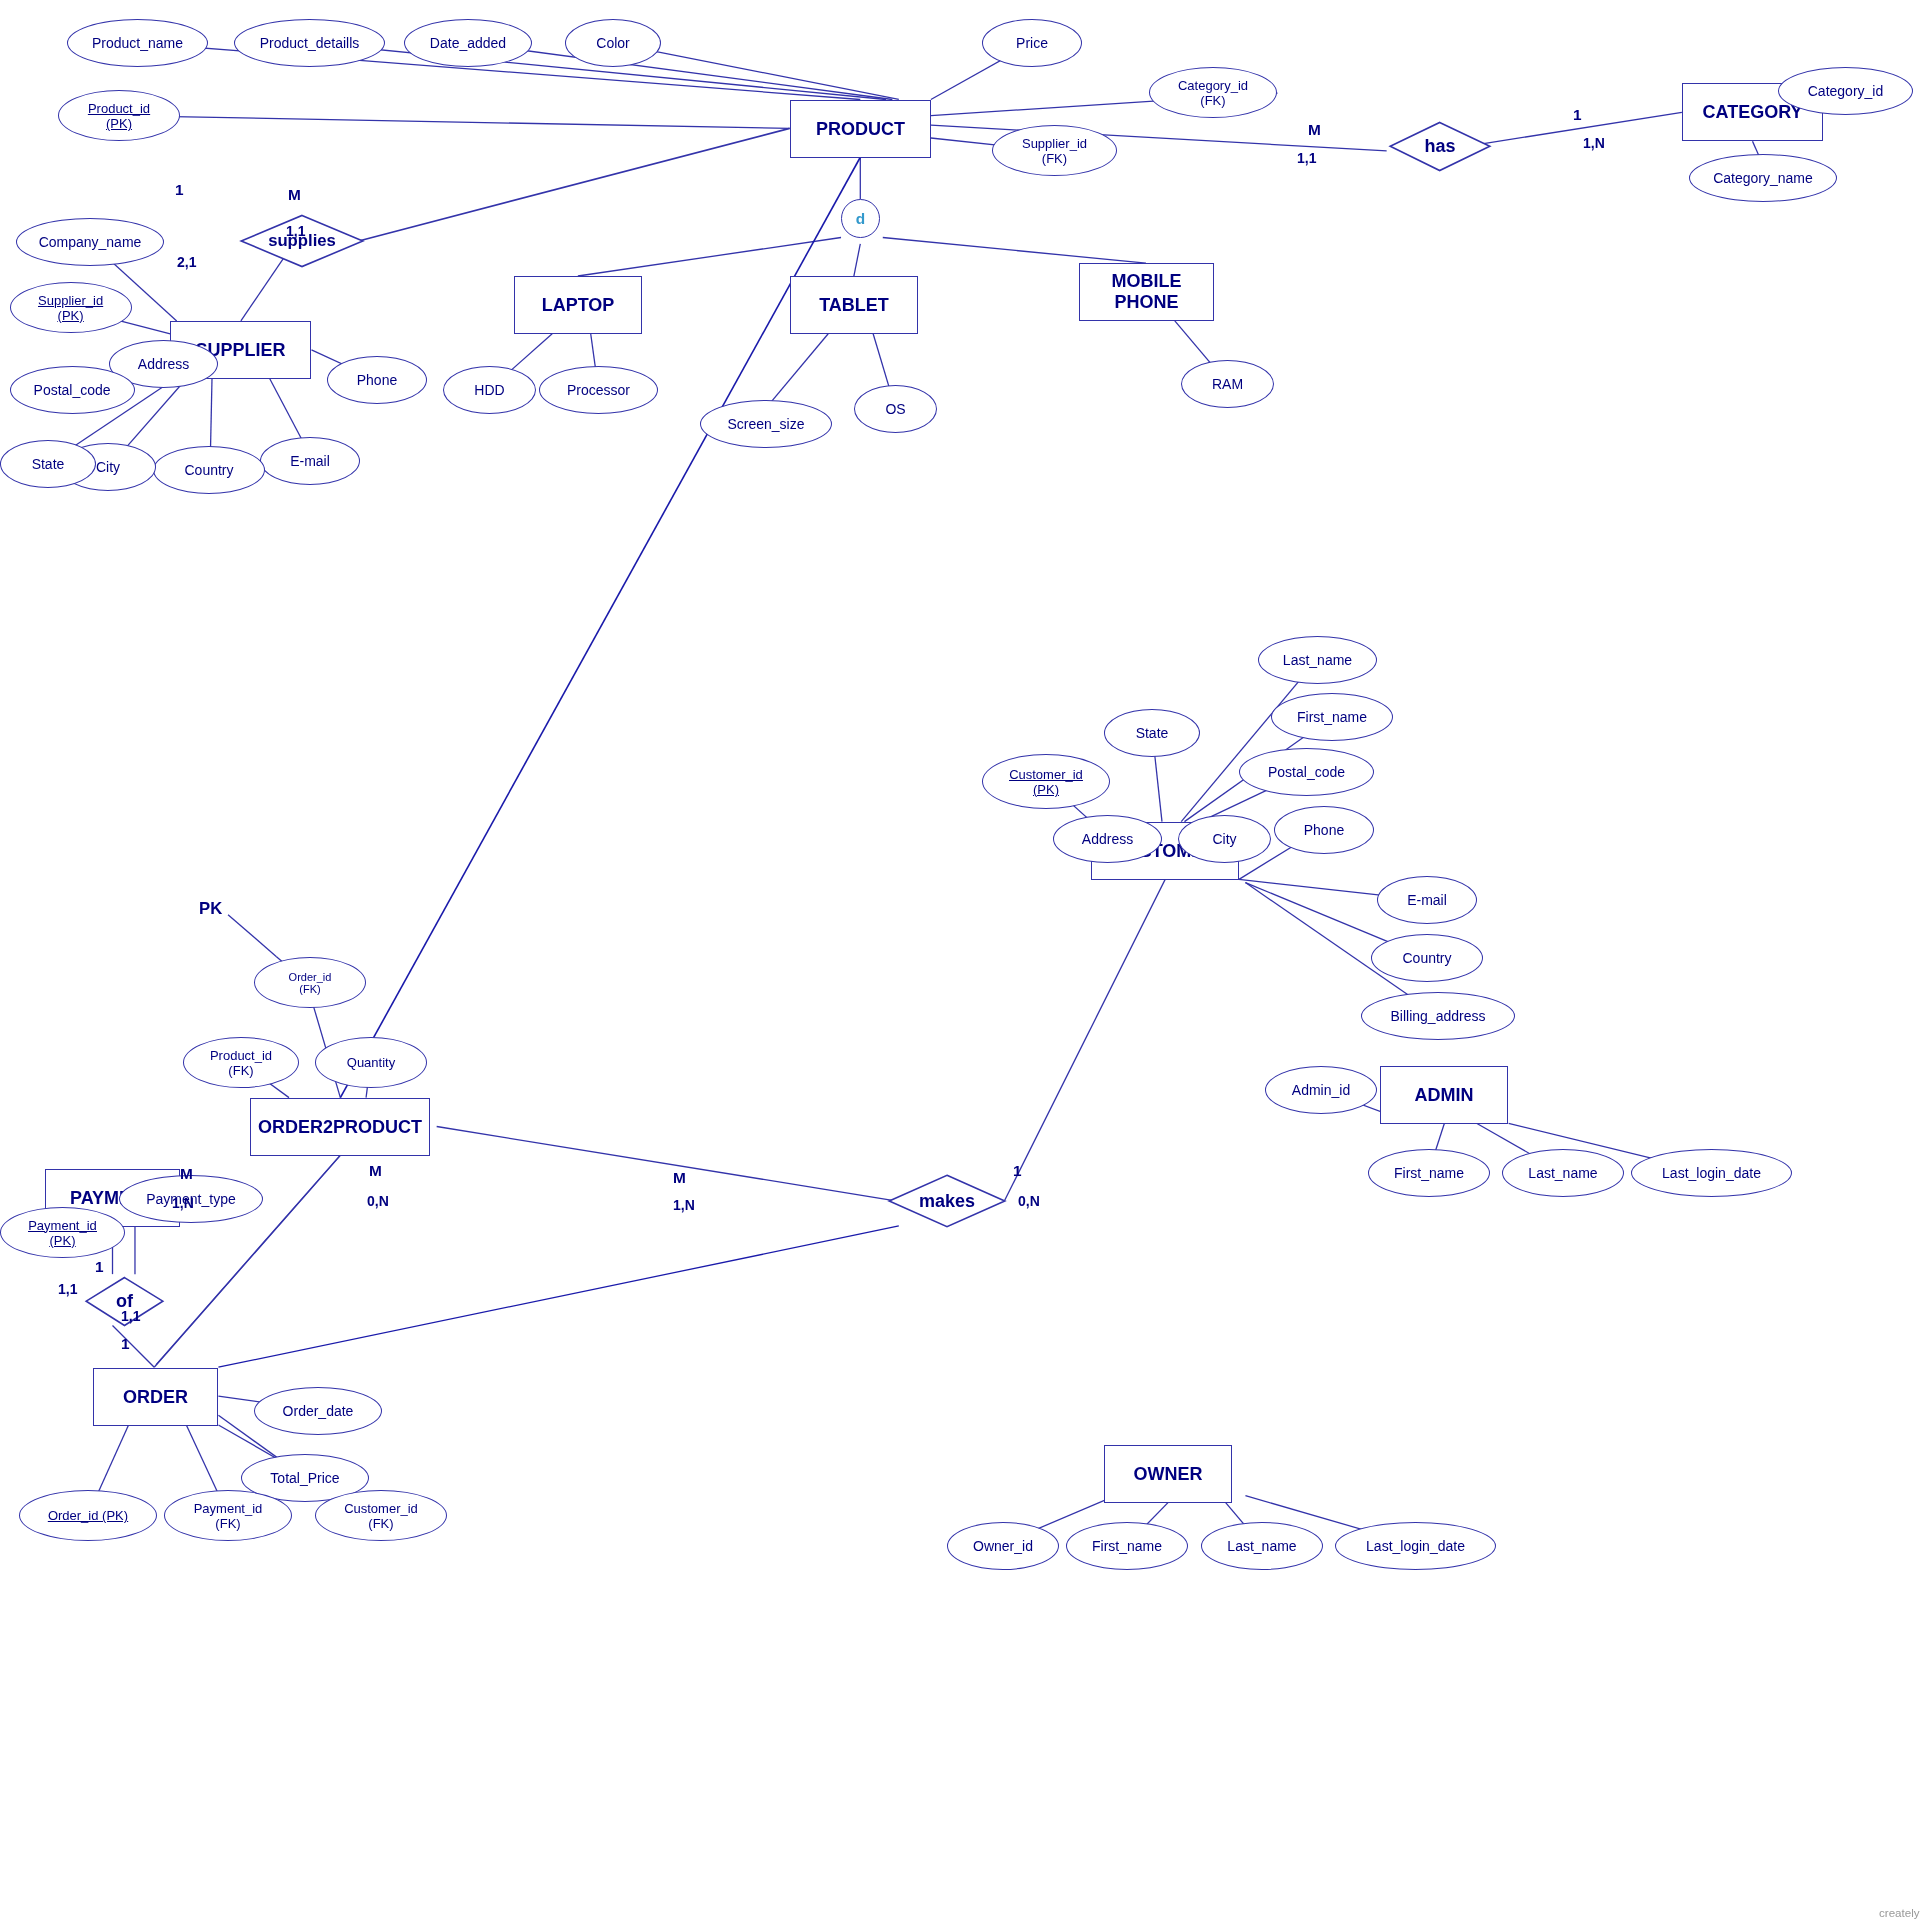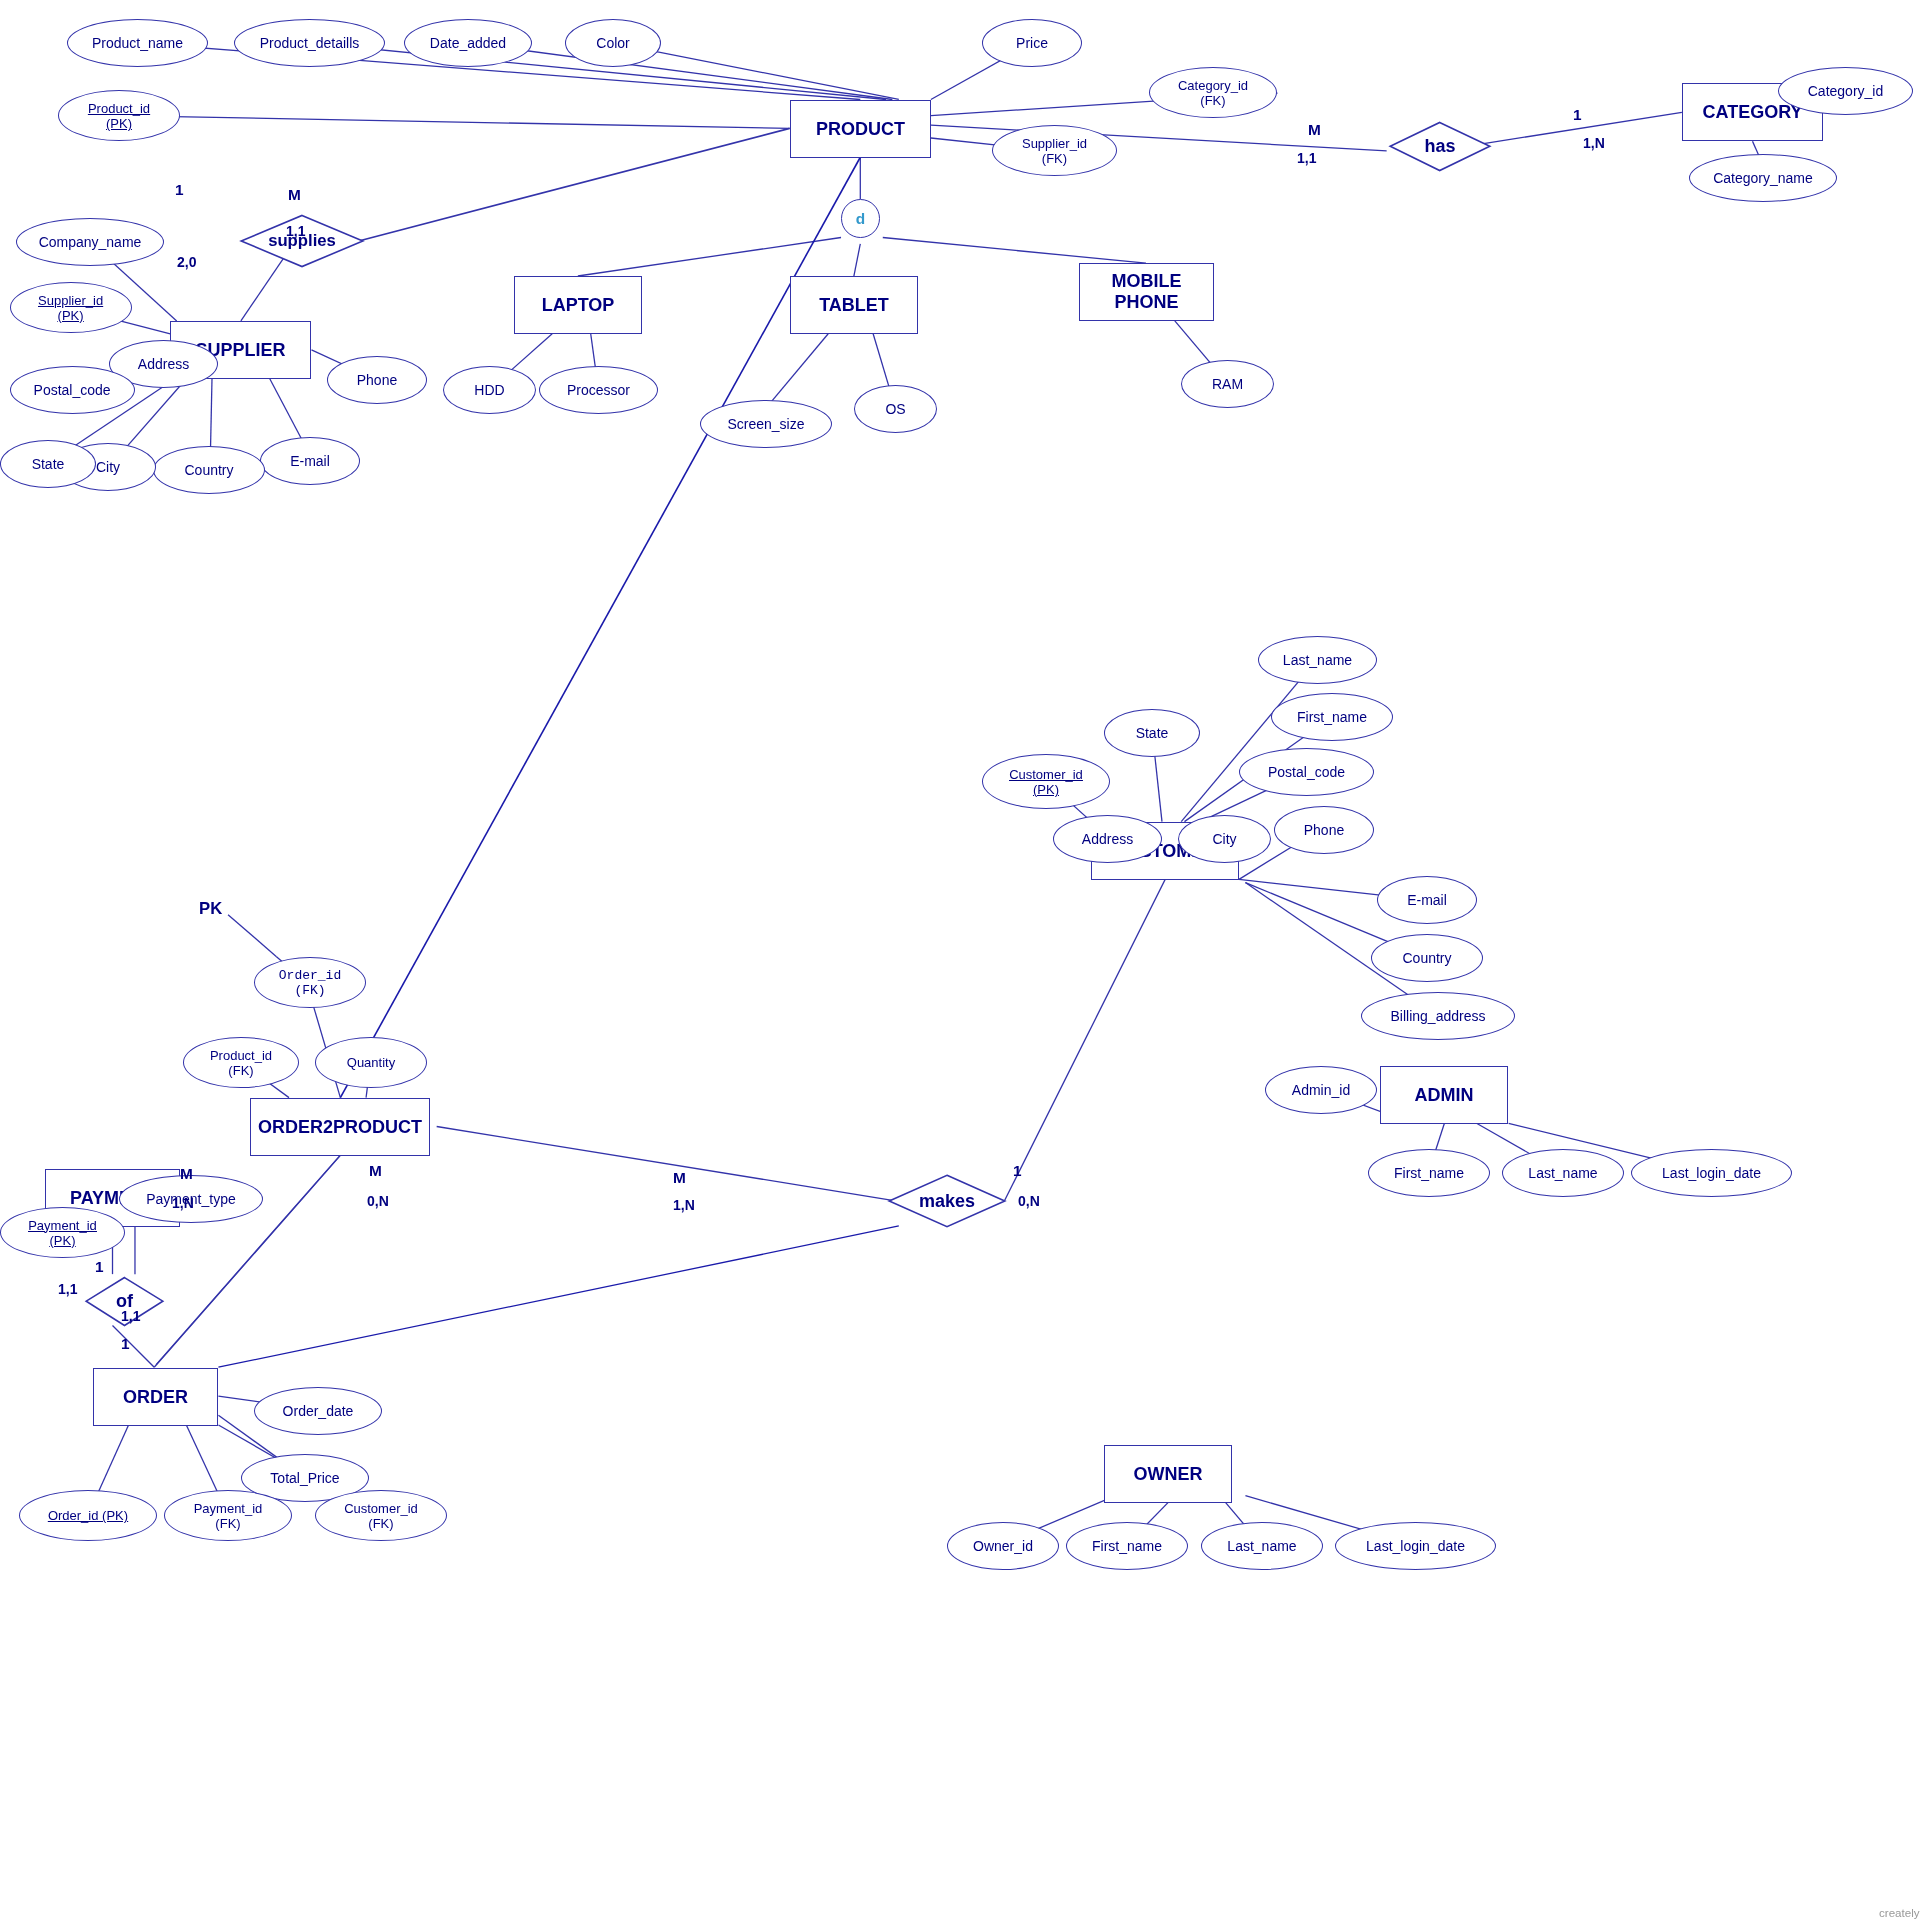--- a/index.html
+++ b/index.html
@@ -426,21 +426,21 @@
   <div class="attribute" style="left:1377px;top:876px;width:100px;height:48px;">
     <span>E-mail</span>
   </div>
   <div class="attribute" style="left:1371px;top:934px;width:112px;height:48px;">
     <span>Country</span>
   </div>
   <div class="attribute" style="left:1361px;top:992px;width:154px;height:48px;">
     <span>Billing_address</span>
   </div>
 
-  <div class="attribute" style="left:254px;top:957px;width:112px;height:51px;font-size:13px;font-family:Liberation Mono, monospace;">
+  <div class="attribute" style="left:254px;top:957px;width:112px;height:51px;font-size:11px;">
     <span style="text-align:center;">Order_id<br>(FK)</span>
   </div>
   <div class="attribute" style="left:183px;top:1037px;width:116px;height:51px;font-size:13px;">
     <span style="text-align:center;">Product_id<br>(FK)</span>
   </div>
   <div class="attribute" style="left:315px;top:1037px;width:112px;height:51px;font-size:13px;">
     <span>Quantity</span>
   </div>
 
   <div class="attribute pk-attr" style="left:0px;top:1207px;width:125px;height:51px;font-size:13px;">
@@ -516,21 +516,21 @@
   <div class="relationship" style="left:83px;top:1274px;width:83px;height:55px;">
     <svg class="diamond" viewBox="0 0 130 85" xmlns="http://www.w3.org/2000/svg">
       <polygon points="65,5 125,42 65,80 5,42" fill="white" stroke="#3333aa" stroke-width="2.5"></polygon>
     </svg>
     <span style="font-weight:bold;font-size:18px;color:#000080;">of</span>
   </div>
 
   <div class="card-label" style="left:288px;top:186px;">M</div>
   <div class="card-label" style="left:175px;top:181px;">1</div>
   <div class="card-label" style="left:286px;top:223px;font-size:14px;">1,1</div>
-  <div class="card-label" style="left:177px;top:254px;font-size:14px;">2,0</div>
+  <div class="card-label" style="left:177px;top:254px;font-size:14px;">2,1</div>
 
   <div class="card-label" style="left:1573px;top:106px;">1</div>
   <div class="card-label" style="left:1308px;top:121px;">M</div>
   <div class="card-label" style="left:1583px;top:135px;font-size:14px;">1,N</div>
   <div class="card-label" style="left:1297px;top:150px;font-size:14px;">1,1</div>
 
   <div class="card-label" style="left:673px;top:1169px;">M</div>
   <div class="card-label" style="left:1013px;top:1162px;">1</div>
   <div class="card-label" style="left:673px;top:1197px;font-size:14px;">1,N</div>
   <div class="card-label" style="left:1018px;top:1193px;font-size:14px;">0,N</div>

